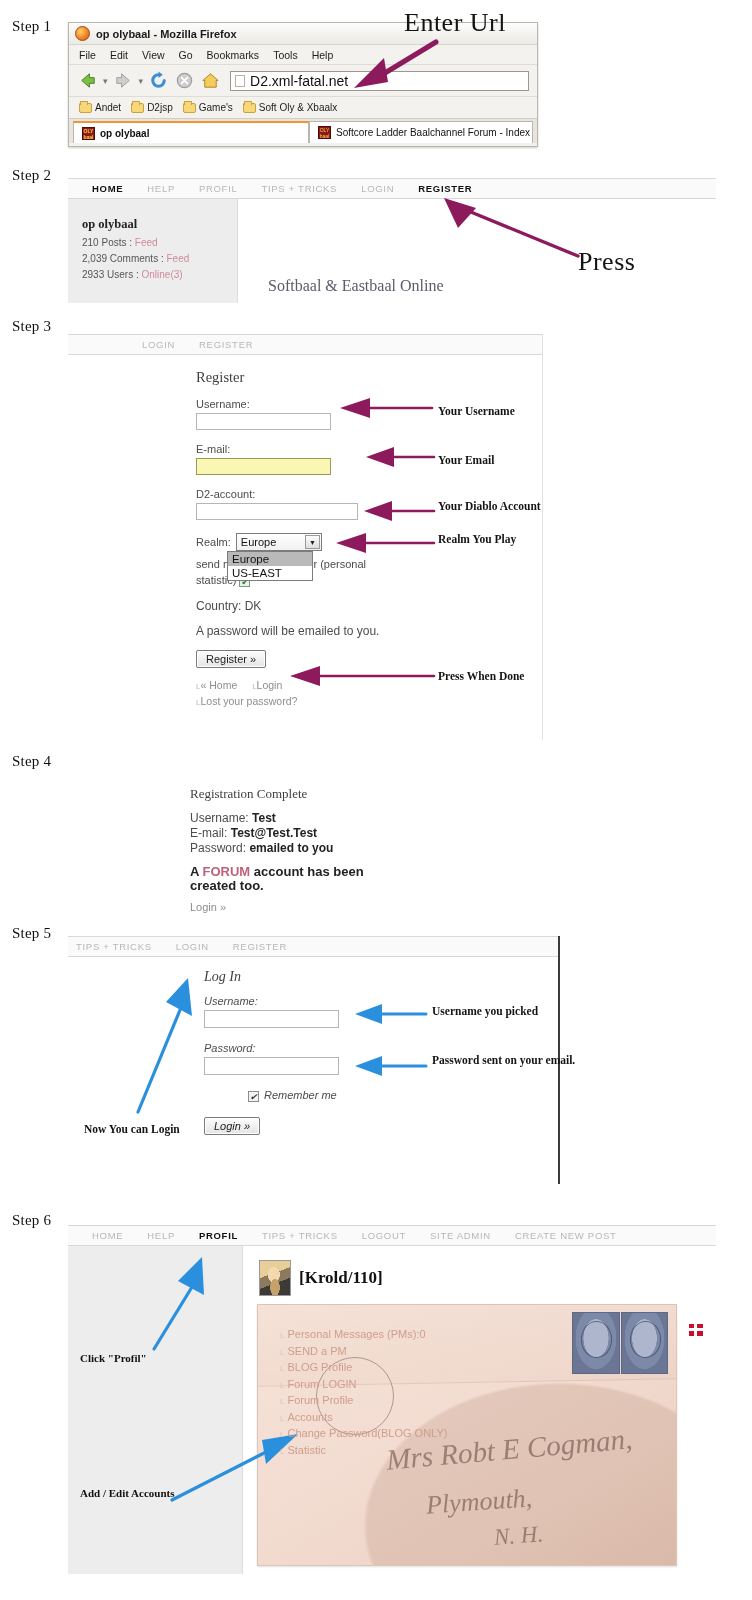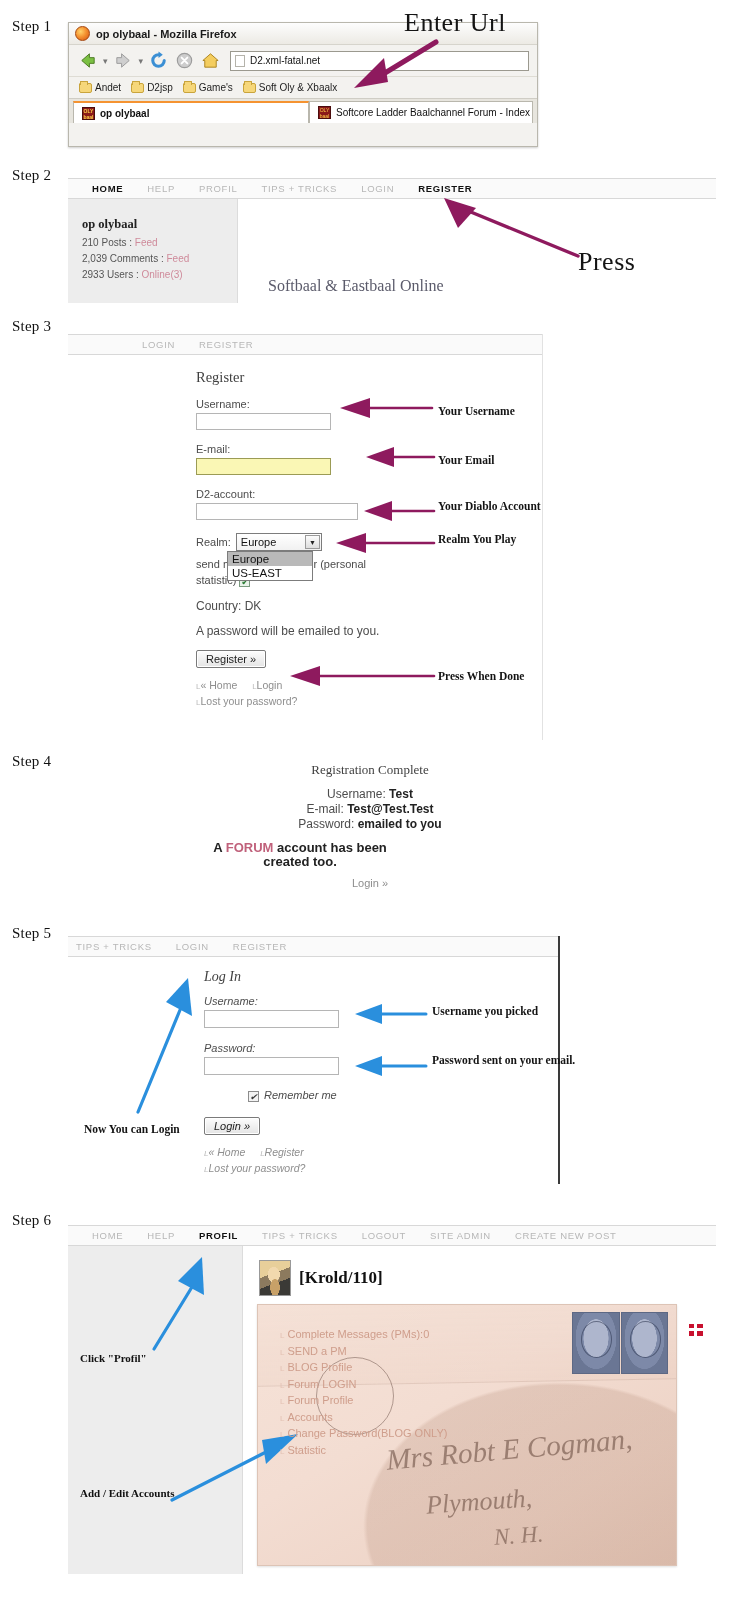--- a/index.html
+++ b/index.html
@@ -53,21 +53,21 @@
     border-bottom: 1px solid #dedcd4;
   }
   .nav-ico { width: 21px; height: 21px; flex: 0 0 auto; }
   .nav-dot { font-size: 9px; color: #777; }
   .urlbar {
     flex: 1 1 auto; height: 20px; margin-left: 4px;
     background: #fff; border: 1px solid #9b998f;
     display: flex; align-items: center; gap: 5px; padding: 0 4px;
   }
   .url-fav { width: 10px; height: 12px; background: #fff; border: 1px solid #b5b3ab; flex: 0 0 auto; }
-  .url-text { font-size: 10px; color: #111; }
+  .url-text { font-size: 14px; color: #111; }
   .ff-bookmarks {
     height: 22px; display: flex; align-items: center; gap: 4px;
     padding: 0 10px; background: #f3f2ef; border-bottom: 1px solid #cfcdc5;
   }
   .bm { display: flex; align-items: center; gap: 3px; margin-right: 6px; }
   .folder-ico {
     width: 13px; height: 10px; flex: 0 0 auto;
     background: #f6d77a; border: 1px solid #c9a43c; border-radius: 1px 2px 2px 2px;
     position: relative;
   }
@@ -157,21 +157,21 @@
     background: linear-gradient(#fdfdfd,#e4e4e4);
     border: 1px solid #7a7a7a; border-radius: 2px;
     padding: 2px 9px; font-size: 11px; color: #222;
     box-shadow: inset 0 0 0 1px #fff;
   }
   .foot-links { margin-top: 10px; font-size: 10.5px; color: #8e8e8e; max-width: 190px; line-height: 14px; }
   .foot-links .fl { margin-right: 12px; white-space: nowrap; }
   .foot-links .ell { color: #bbb; font-size: 8px; }
 
   
-  #step4-panel { left: 190px; top: 762px; width: 360px; text-align: center; }
+  #step4-panel { left: 190px; top: 786px; width: 360px; }
   .reg-h { font-family: "Liberation Serif", serif; font-size: 13px; color: #3f3f3f; margin-bottom: 9px; }
   .reg-line { font-size: 12px; color: #4c4c4c; line-height: 15px; }
   .reg-line b { color: #222; }
   .reg-note { font-size: 13px; color: #222; font-weight: bold; margin-top: 9px; line-height: 14px; max-width: 220px; }
   .reg-note .fo { color: #c0617b; }
   .reg-login { font-size: 11px; color: #8e8e8e; margin-top: 8px; }
 
   
   #step5-panel { left: 68px; top: 936px; width: 492px; height: 248px; background:#fff; border-right: 2px solid #3a3a3a; }
   #step5-panel .site-nav { padding-left: 8px; }
@@ -266,20 +266,29 @@
 <body>
 
 <div class="step-label" style="left:12px; top:18px;">Step 1</div>
 
 <div class="panel" id="step1-window">
   <div class="ff-titlebar">
     <span class="ff-logo"></span>
     <span class="ff-title">op olybaal - Mozilla Firefox</span>
   </div>
 
+  <div class="ff-menubar">
+    <span class="ff-menu-item">File</span>
+    <span class="ff-menu-item">Edit</span>
+    <span class="ff-menu-item">View</span>
+    <span class="ff-menu-item">Go</span>
+    <span class="ff-menu-item">Bookmarks</span>
+    <span class="ff-menu-item">Tools</span>
+    <span class="ff-menu-item">Help</span>
+  </div>
 
   <div class="ff-navbar">
     <svg class="nav-ico" viewBox="0 0 22 22">
       <path d="M13 4 L5 11 L13 18 L13 14 L18 14 L18 8 L13 8 Z" fill="#7bc043" stroke="#4a7a22" stroke-width="1" stroke-linejoin="round"></path>
     </svg>
     <span class="nav-dot">▾</span>
     <svg class="nav-ico" viewBox="0 0 22 22">
       <path d="M9 4 L17 11 L9 18 L9 14 L4 14 L4 8 L9 8 Z" fill="#cfcfcf" stroke="#9a9a9a" stroke-width="1" stroke-linejoin="round"></path>
     </svg>
     <span class="nav-dot">▾</span>
@@ -487,25 +496,20 @@
   <div class="login-area">
     <div class="login-h">Log In</div>
     <div class="f-label">Username:</div>
     <div class="li-input"></div>
     <div class="f-label">Password:</div>
     <div class="li-input"></div>
     <div class="remember">
       <span class="chk-grey">✔</span><span>Remember me</span>
     </div>
     <div class="btn-3d">Login »</div>
-    <div class="foot-links">
-      <span class="fl"><span class="ell">L</span><span>« Home</span></span>
-      <span class="fl"><span class="ell">L</span><span>Register</span></span>
-      <span class="fl"><span class="ell">L</span><span>Lost your password?</span></span>
-    </div>
   </div>
 </div>
 
 <div class="anno" style="left:432px; top:1005px;">Username you picked</div>
 <svg class="arrow-svg" style="left:352px; top:1003px; width:78px; height:22px;" viewBox="0 0 78 22">
   <path d="M74 11 L28 11" stroke="#2a8fdd" stroke-width="3" stroke-linecap="round"></path>
   <path d="M3 11 L30 1 L30 21 Z" fill="#2a8fdd"></path>
 </svg>
 
 <div class="anno" style="left:432px; top:1054px;">
@@ -548,21 +552,21 @@
         <div class="env-stamps">
           <span class="stamp"></span>
           <span class="stamp"></span>
         </div>
         <div class="postmark"></div>
         <div class="env-script" id="scr1">Mrs Robt E Cogman,</div>
         <div class="env-script" id="scr2">Plymouth,</div>
         <div class="env-script" id="scr3">N. H.</div>
 
         <div class="env-menu">
-          <div class="env-item"><span class="ell">L</span><span>Complete Messages (PMs):0</span></div>
+          <div class="env-item"><span class="ell">L</span><span>Personal Messages (PMs):0</span></div>
           <div class="env-item"><span class="ell">L</span><span>SEND a PM</span></div>
           <div class="env-item"><span class="ell">L</span><span>BLOG Profile</span></div>
           <div class="env-item"><span class="ell">L</span><span>Forum LOGIN</span></div>
           <div class="env-item"><span class="ell">L</span><span>Forum Profile</span></div>
           <div class="env-item"><span class="ell">L</span><span>Accounts</span></div>
           <div class="env-item"><span class="ell">L</span><span>Change Password(BLOG ONLY)</span></div>
           <div class="env-item"><span class="ell">L</span><span>Statistic</span></div>
         </div>
       </div>
     </div>

